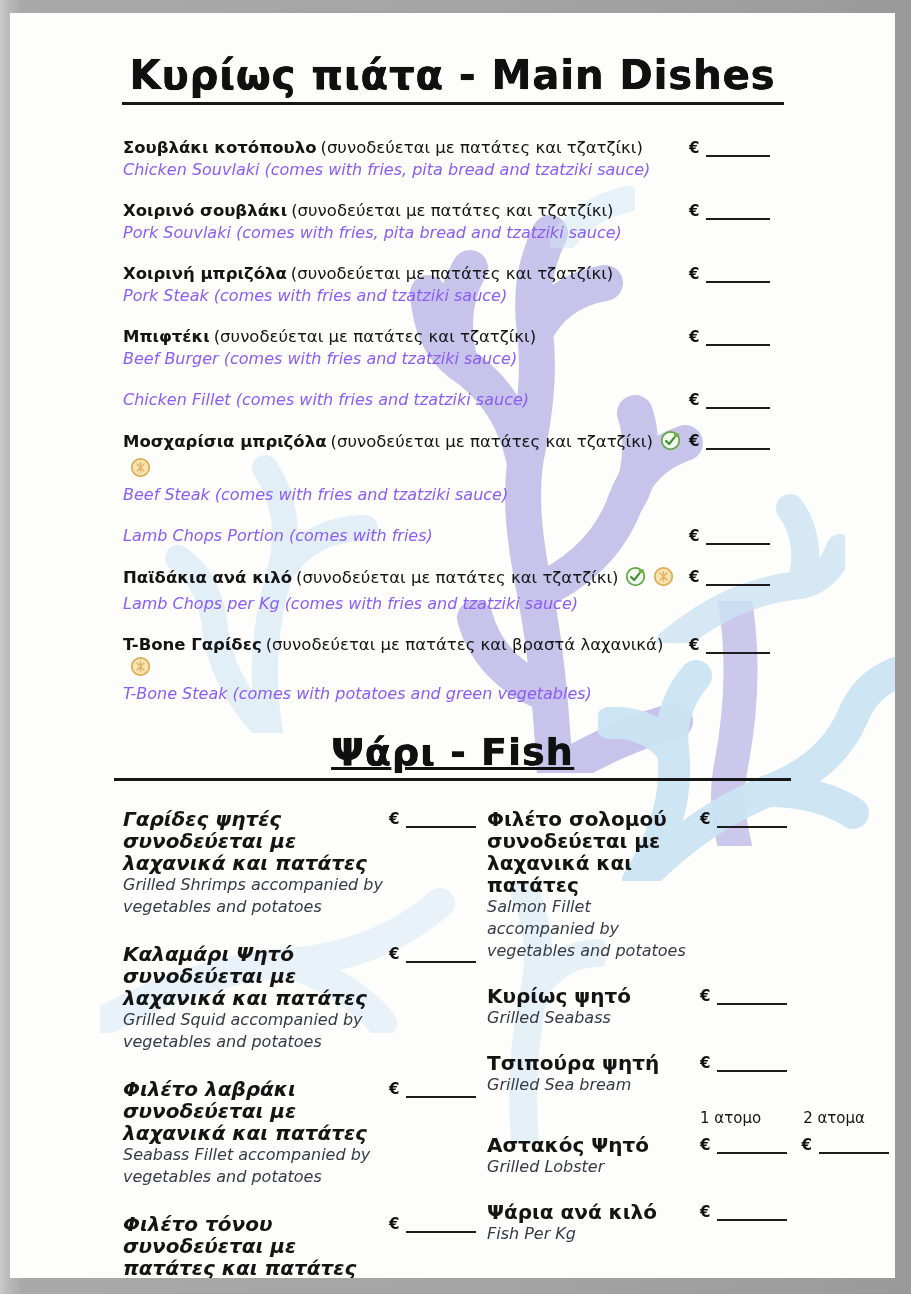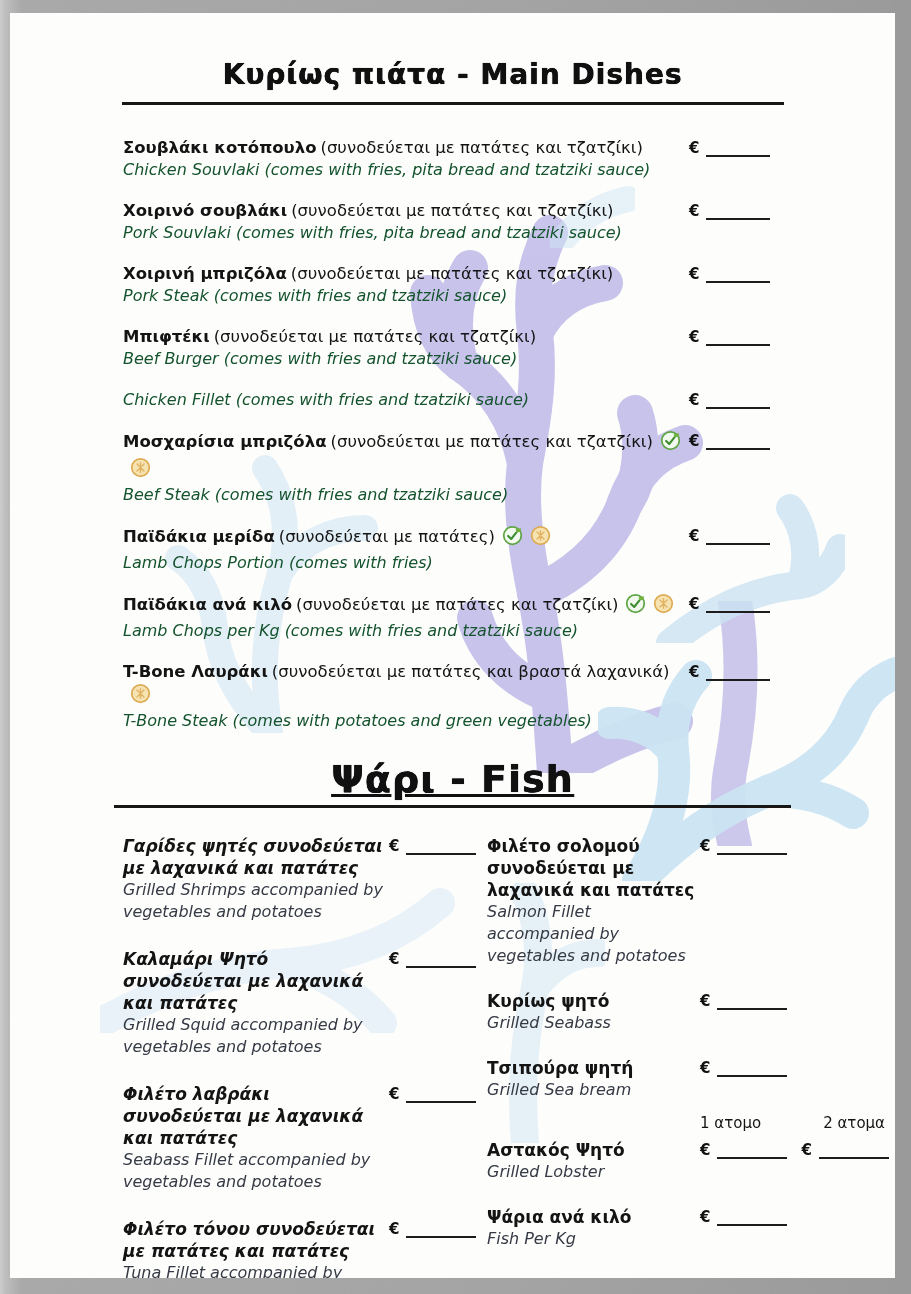--- a/index.html
+++ b/index.html
@@ -6,55 +6,55 @@
   body{width:911px;height:1294px;overflow:hidden;font-family:"DejaVu Sans",sans-serif;}
   .stage{position:relative;width:911px;height:1294px;
     background:linear-gradient(90deg,#cccccc 0px,#bdbdbd 6px,#a9a9a9 22px,#a4a4a4 55%,#9a9a9a 100%);}
   .paper{position:absolute;left:10px;top:13px;right:16px;bottom:16px;background:#fdfdfc;overflow:hidden;}
   .decor{position:absolute;z-index:0;pointer-events:none;}
   .content{position:relative;z-index:1;}
 
   
   .sec-title{text-align:center;font-weight:bold;color:#101010;letter-spacing:1px;
     text-shadow:0 0 0.7px #101010, 0.4px 0 #101010;}
-  .main-title{font-size:28px;margin-top:38px;line-height:48px;}
+  .main-title{font-size:40px;margin-top:38px;line-height:48px;}
   .fish-title{font-size:38px;margin-top:24px;line-height:46px;text-decoration:underline;}
   .title-rule{height:3px;background:#171717;margin:3px auto 0;}
   .main-rule{width:662px;}
   .fish-rule{width:677px;}
 
   
   .items{margin:32px 0 0 113px;width:662px;}
   .mi{display:flex;align-items:flex-start;margin-bottom:19px;}
   .mi-main{flex:1;min-width:0;}
   .gr-line{font-size:16.5px;line-height:22px;color:#141414;}
   .gr-name{font-weight:bold;text-align:center;}
   .gr-note{font-weight:normal;margin-left:4px;}
-  .en-line{font-style:italic;font-size:16px;line-height:22px;color:#14532d;}
+  .en-line{font-style:italic;font-size:16px;line-height:22px;color:#8b5cf6;}
   .badge{display:inline-block;vertical-align:-4px;margin-left:7px;}
   .mi-price{width:96px;display:flex;align-items:flex-end;padding-top:2px;flex:none;}
   .euro{font-size:15px;font-weight:bold;color:#111;}
   .pline{display:inline-block;width:64px;border-bottom:2px solid #1c1c1c;margin-left:7px;height:13px;}
 
   
   .fish-grid{display:flex;margin:27px 0 0 113px;}
   .fcol-left{width:364px;flex:none;}
   .fcol-right{width:398px;flex:none;}
   .fb{display:flex;align-items:flex-start;}
   .fb-text-l{width:266px;flex:none;}
   .fb-text-r{width:213px;flex:none;}
-  .fgr{font-size:17px;line-height:22px;color:#141414;font-weight:bold;}
+  .fgr{font-size:20px;line-height:22px;color:#141414;font-weight:bold;}
   .fgr-italic{font-style:italic;}
   .fen{font-style:italic;font-size:16px;line-height:22px;color:#363a45;}
   .fb-price{display:flex;align-items:flex-end;padding-top:2px;flex:none;}
   .fb-price .pline{width:70px;}
   .mb-l{margin-bottom:25px;}
   .mb-salmon{margin-bottom:23px;}
   .mb-r{margin-bottom:23px;}
-  .persons-row{display:flex;margin:13px 0 7px 213px;gap:42px;font-size:15px;color:#141414;line-height:18px;justify-content:space-between;}
+  .persons-row{display:flex;margin:13px 0 7px 213px;gap:42px;font-size:15px;color:#141414;line-height:18px;}
 </style>
 </head>
 <body>
 
 <div class="stage">
   <div class="paper">
 
     <svg class="decor" style="left:330px;top:160px;" width="410" height="600" viewBox="0 0 410 600">
       <g stroke="#bab5e6" stroke-width="36" fill="none" stroke-linecap="round" stroke-linejoin="round" opacity="0.8">
         <path d="M215 600 C210 520 205 470 195 420 C185 370 180 330 185 290"></path>
@@ -193,28 +193,20 @@
             <div class="en-line">Beef Steak (comes with fries and tzatziki sauce)</div>
           </div>
           <div class="mi-price">
               <span class="euro">€</span>
               <span class="pline"></span>
             </div>
         </div>
 
         <div class="mi">
           <div class="mi-main">
-            <div class="gr-line"><span class="gr-name">Παϊδάκια μερίδα</span><span class="gr-note">(συνοδεύεται με πατάτες)</span><span class="badge"><svg width="21" height="21" viewBox="0 0 24 24">
-                    <circle cx="12" cy="12" r="10" fill="#f2f9ee" stroke="#5fa544" stroke-width="2"></circle>
-                    <path d="M7 12.5 L10.5 16 L16.5 8.5" stroke="#3e8d33" stroke-width="2.4" fill="none" stroke-linecap="round" stroke-linejoin="round"></path>
-                    <path d="M15.5 5 C19 3.5 22 4 22 4 C21.5 7.2 19.2 8.7 16.5 8 Z" fill="#71b23c"></path>
-                  </svg></span><span class="badge"><svg width="21" height="21" viewBox="0 0 24 24">
-                    <circle cx="12" cy="12" r="10" fill="#f6e3b2" stroke="#ddab52" stroke-width="2"></circle>
-                    <path d="M8 8 L16 16 M16 8 L8 16 M12 6.5 V17.5" stroke="#e2b363" stroke-width="1.6" stroke-linecap="round"></path>
-                  </svg></span></div>
             <div class="en-line">Lamb Chops Portion (comes with fries)</div>
           </div>
           <div class="mi-price">
               <span class="euro">€</span>
               <span class="pline"></span>
             </div>
         </div>
 
         <div class="mi">
           <div class="mi-main">
@@ -229,21 +221,21 @@
             <div class="en-line">Lamb Chops per Kg (comes with fries and tzatziki sauce)</div>
           </div>
           <div class="mi-price">
               <span class="euro">€</span>
               <span class="pline"></span>
             </div>
         </div>
 
         <div class="mi">
           <div class="mi-main">
-            <div class="gr-line"><span class="gr-name">T-Bone Λαυράκι</span><span class="gr-note">(συνοδεύεται με πατάτες και βραστά λαχανικά)</span><span class="badge"><svg width="21" height="21" viewBox="0 0 24 24">
+            <div class="gr-line"><span class="gr-name">T-Bone Γαρίδες</span><span class="gr-note">(συνοδεύεται με πατάτες και βραστά λαχανικά)</span><span class="badge"><svg width="21" height="21" viewBox="0 0 24 24">
                     <circle cx="12" cy="12" r="10" fill="#f6e3b2" stroke="#ddab52" stroke-width="2"></circle>
                     <path d="M8 8 L16 16 M16 8 L8 16 M12 6.5 V17.5" stroke="#e2b363" stroke-width="1.6" stroke-linecap="round"></path>
                   </svg></span></div>
             <div class="en-line">T-Bone Steak (comes with potatoes and green vegetables)</div>
           </div>
           <div class="mi-price">
               <span class="euro">€</span>
               <span class="pline"></span>
             </div>
         </div>

